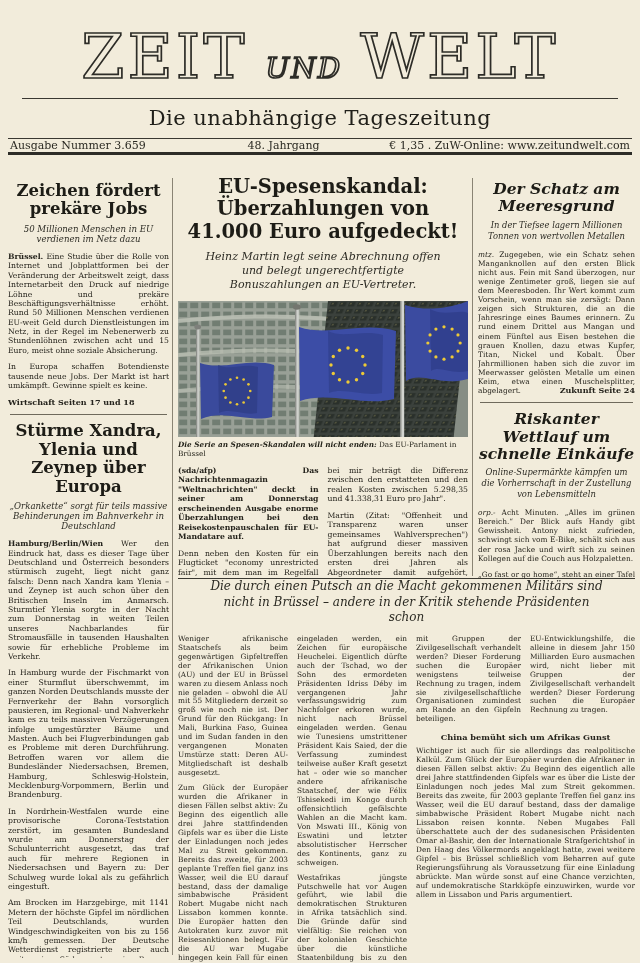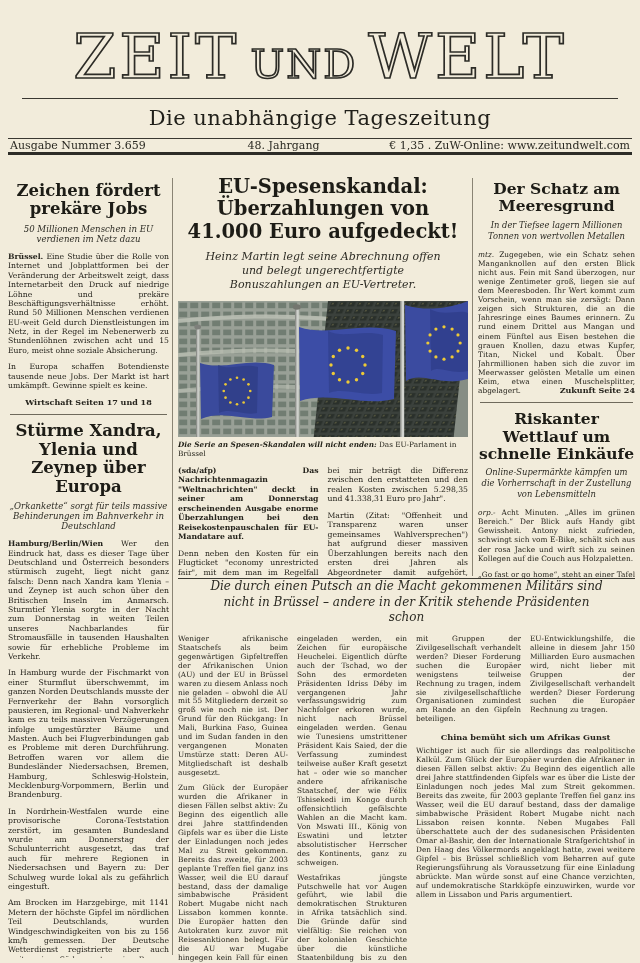--- a/index.html
+++ b/index.html
@@ -10,59 +10,59 @@
   }
   
   .header{position:absolute;left:8px;top:0;width:624px;height:172px;}
   .mast{ text-align:center;margin-top:26px;line-height:1;white-space:nowrap;}
   .mast .w{
     font-family:"DejaVu Serif","Liberation Serif",serif;
     text-transform:uppercase;color:#f2ecdb;
     -webkit-text-stroke:1.7px #2d2c27;letter-spacing:3px;font-weight:400;margin-top:36px;
   }
   .mast .big{font-size:62px;}
-  .mast .small{font-size:40px;letter-spacing:2px;margin:0 6px;}
+  .mast .small{font-size:28px;letter-spacing:2px;margin:0 13px;font-style:italic;}
   .rule-thin{border:0;border-top:1.5px solid #3a3831;margin:10px 14px 0 14px;}
   .tagline{text-align:center;font-size:21px;margin-top:7px;color:#21201a;letter-spacing:0.5px;}
   .infobar{
     margin-top:8px;border-top:1.5px solid #3a3831;border-bottom:3.5px solid #2d2c27;
     font-size:11px;padding:0 2px;display:flex;color:#2a2922;
   }
   .infobar .c{flex:1;text-align:center;}
   .infobar .l{flex:1;text-align:left;}
   .infobar .r{flex:1.4;text-align:right;}
   
   .vrule{position:absolute;width:1px;background:#8a8474;}
   
   .jus{text-align:justify;hyphens:none;}
   .art-title{font-weight:bold;text-align:center;line-height:1.12;color:#1d1c16;}
   .kicker{font-style:italic;text-align:center;color:#2c2b24;}
   p.body{margin:0 0 7px 0;}
   .lead{font-weight:bold;}
   .leaditalic{font-weight:normal;font-style:italic;}
-  .ref{font-weight:bold;text-align:center;font-size:8px;}
+  .ref{font-weight:bold;text-align:left;font-size:8px;}
   hr.sep{border:0;border-top:1px solid #6f6a5c;margin:7px 2px;}
   
   .left-rail{position:absolute;left:8px;top:178px;width:161px;height:780px;overflow:hidden;}
   .left-rail .art-title{font-size:16.5px;margin:4px 0 5px 0;}
   .left-rail .kicker{font-size:8.6px;margin-bottom:8px;}
   .left-rail p.body{font-size:7.7px;line-height:1.22;}
   
   .center-col{position:absolute;left:178px;top:176px;width:290px;height:402px;overflow:hidden;}
   .center-col .art-title{font-size:19.5px;line-height:1.15;}
   .center-col .kicker{font-size:11px;line-height:1.25;margin:7px 18px 9px 18px;}
   .photo{width:290px;height:136px;display:block;background:#868d84;}
   .caption{font-size:7.3px;margin:3px 0 8px 0;color:#232219;}
   .caption b{font-style:italic;}
   .body-cols{display:flex;gap:9px;}
   .body-cols .bc{flex:1;}
   .center-col p.body{font-size:7.7px;line-height:1.24;}
   
   .right-rail{position:absolute;left:478px;top:178px;width:157px;height:400px;overflow:hidden;}
-  .right-rail .art-title{font-size:15.5px;margin:2px 0 5px 0;}
+  .right-rail .art-title{font-size:15.5px;margin:2px 0 5px 0;font-style:italic;}
   .right-rail .kicker{font-size:8.4px;margin-bottom:8px;line-height:1.3;}
   .right-rail p.body{font-size:7.4px;line-height:1.23;}
   .right-rail .ref{display:inline;float:right;}
   
   .bottom-sec{position:absolute;left:178px;top:578px;width:457px;height:383px;overflow:hidden;
               border-top:1.5px solid #3a3831;}
   .bottom-sec .art-title{font-size:22.5px;margin:6px 0 4px 0;}
   .bottom-sec .kicker{font-size:12px;line-height:1.3;margin:0 30px 9px 30px;}
   .bcols{display:flex;gap:9px;}
   .bcol1{width:110px;flex:none;}

